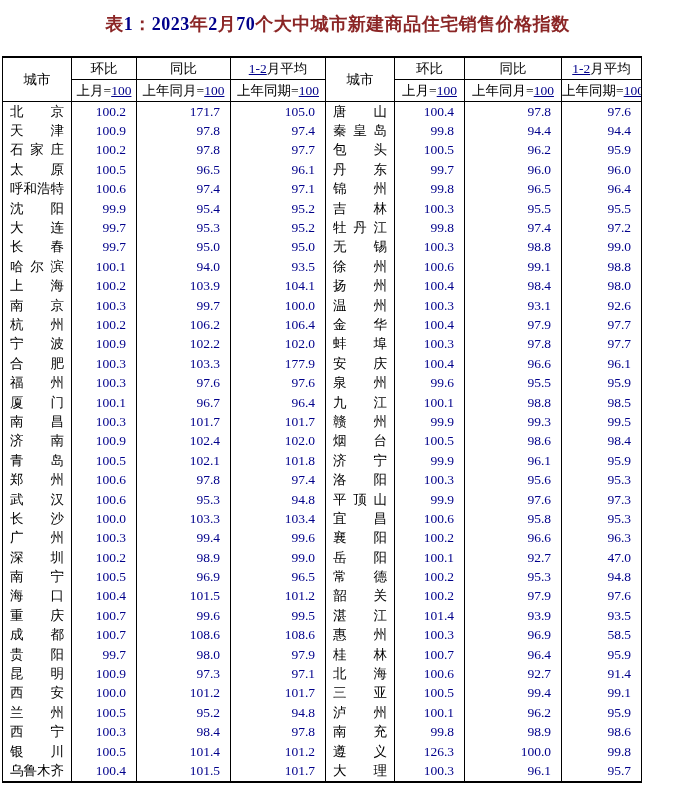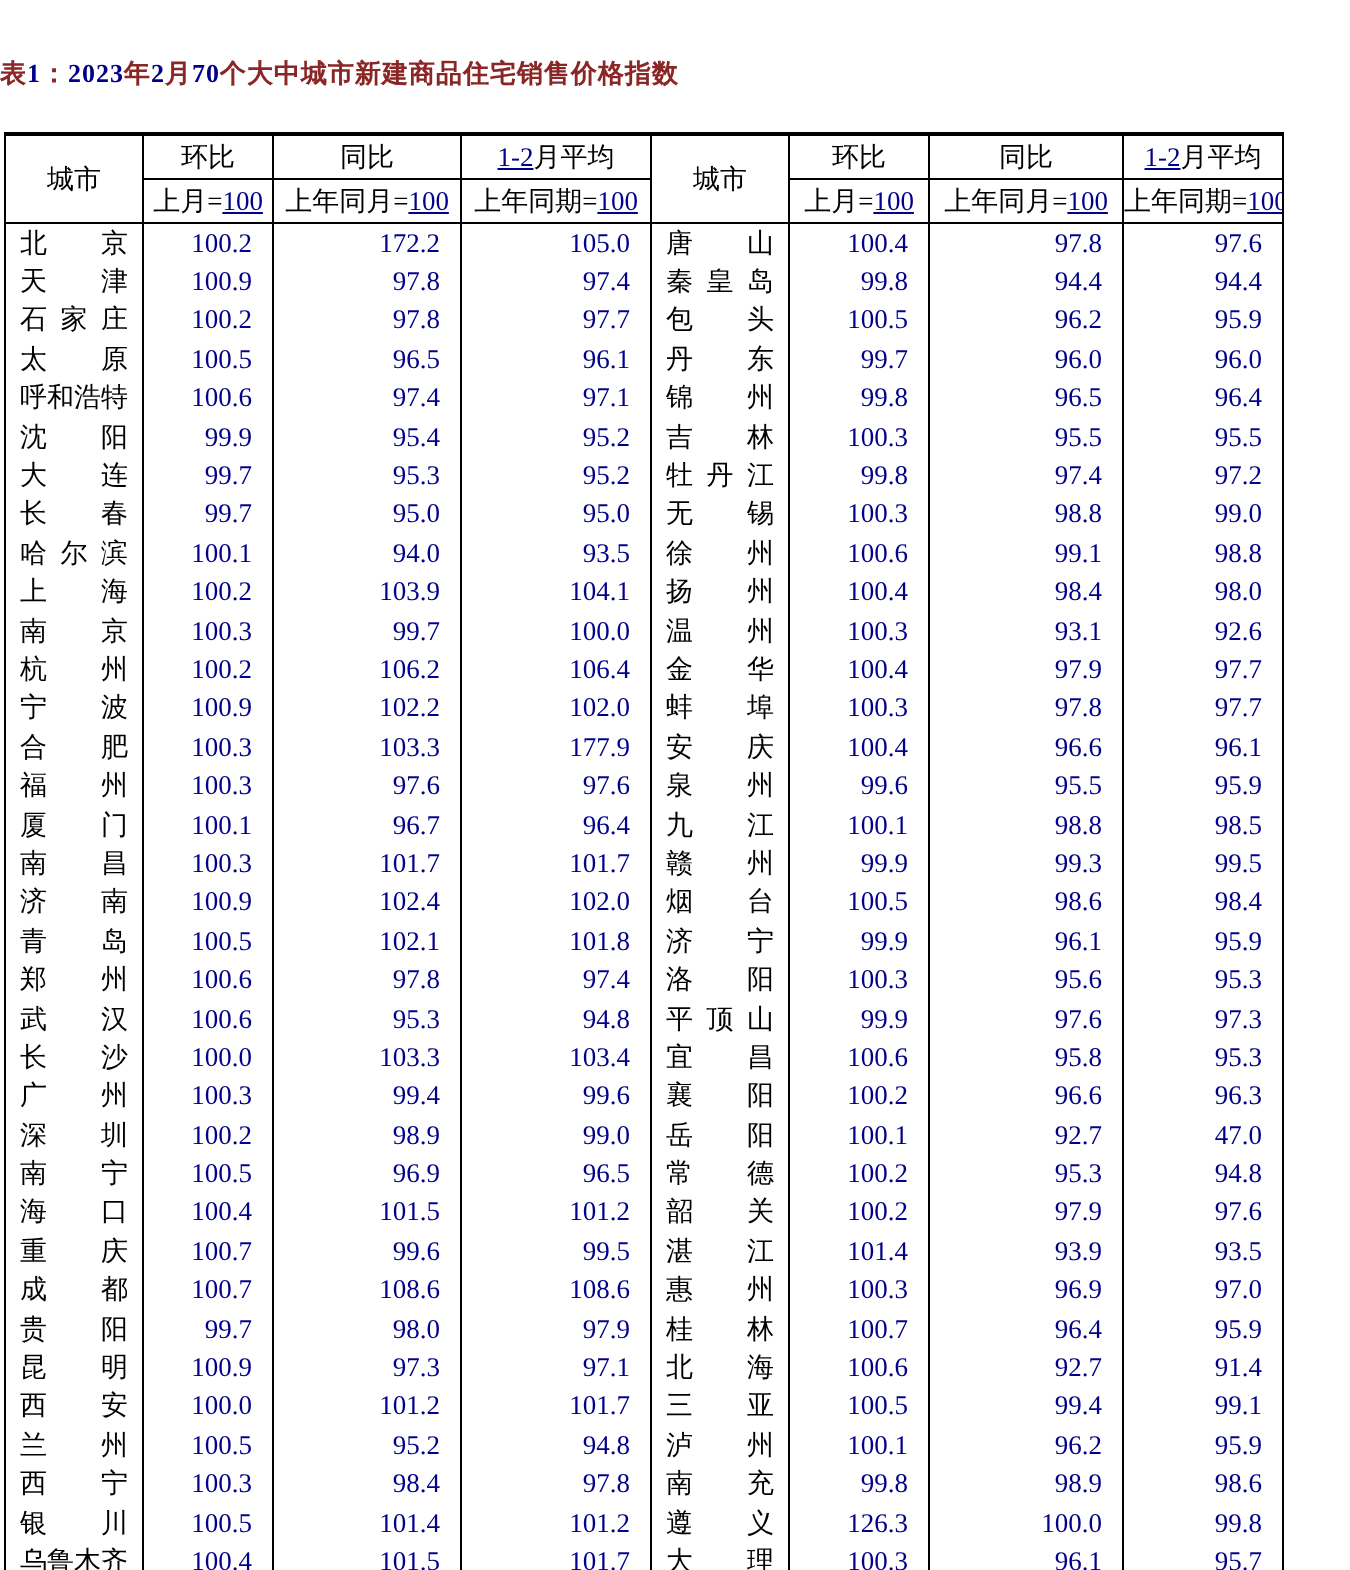--- a/index.html
+++ b/index.html
@@ -9,22 +9,23 @@
   }
   html,body{margin:0;padding:0;}
   body{
     width:675px;height:785px;
     background:#ffffff;
     font-family:"Liberation Serif","DejaVu Serif",serif;
     color:var(--ink);
     overflow:hidden;
   }
   .title{
-    margin:28px 0 0 0;
-    font-size:13px;
+    text-align:center;
+    margin:12px 0 0 0;
+    font-size:18px;
     font-weight:bold;
     letter-spacing:0.5px;
     white-space:nowrap;
   }
   .title .t-cn{color:var(--red);}
   .title .t-num{color:var(--navy);}
 
   table.px{
     border-collapse:collapse;
     table-layout:fixed;
@@ -109,21 +110,21 @@
   </thead>
   <tbody id="table-body">
       <tr>
         <td class="city">
           <div class="city-wrap">
             <span>北</span>
             <span>京</span>
           </div>
         </td>
         <td class="num">100.2</td>
-        <td class="num">172.2</td>
+        <td class="num">171.7</td>
         <td class="num">105.0</td>
         <td class="city">
           <div class="city-wrap">
             <span>唐</span>
             <span>山</span>
           </div>
         </td>
         <td class="num">100.4</td>
         <td class="num">97.8</td>
         <td class="num">97.6</td>
@@ -666,21 +667,21 @@
         <td class="num">108.6</td>
         <td class="num">108.6</td>
         <td class="city">
           <div class="city-wrap">
             <span>惠</span>
             <span>州</span>
           </div>
         </td>
         <td class="num">100.3</td>
         <td class="num">96.9</td>
-        <td class="num">97.0</td>
+        <td class="num">58.5</td>
       </tr>
       <tr>
         <td class="city">
           <div class="city-wrap">
             <span>贵</span>
             <span>阳</span>
           </div>
         </td>
         <td class="num">99.7</td>
         <td class="num">98.0</td>

